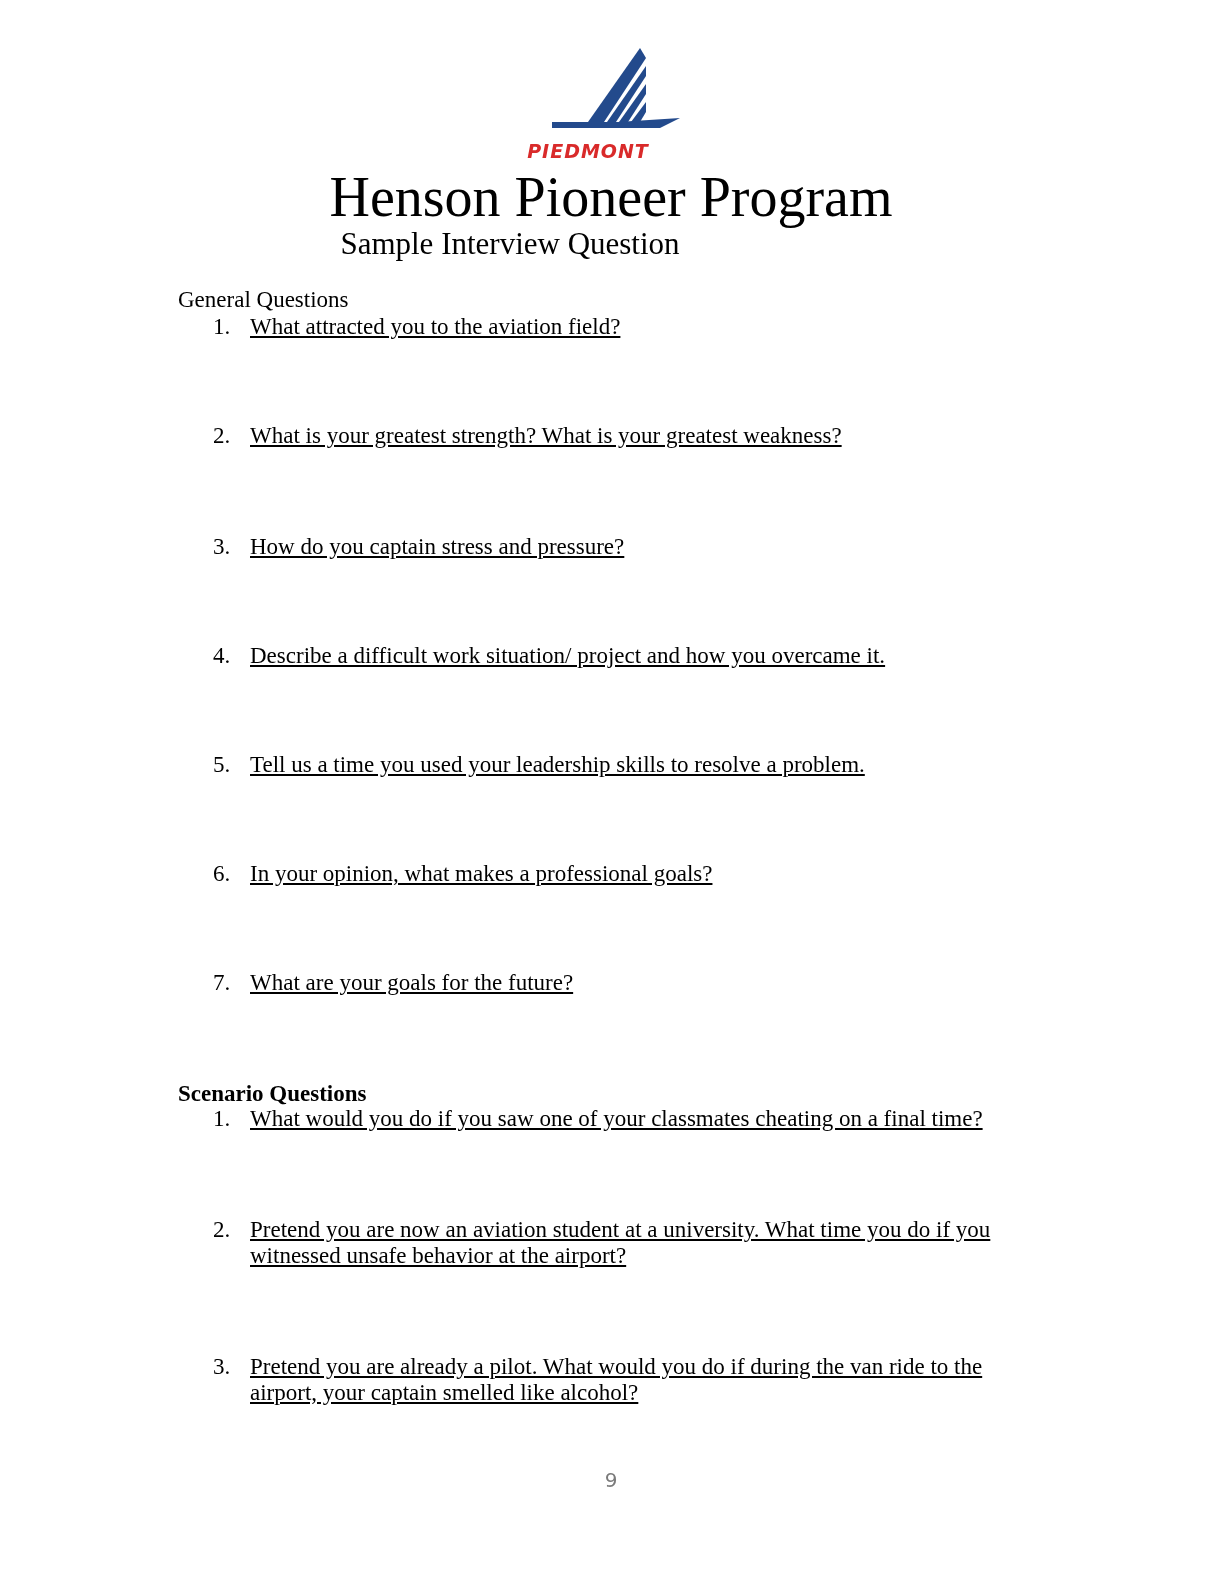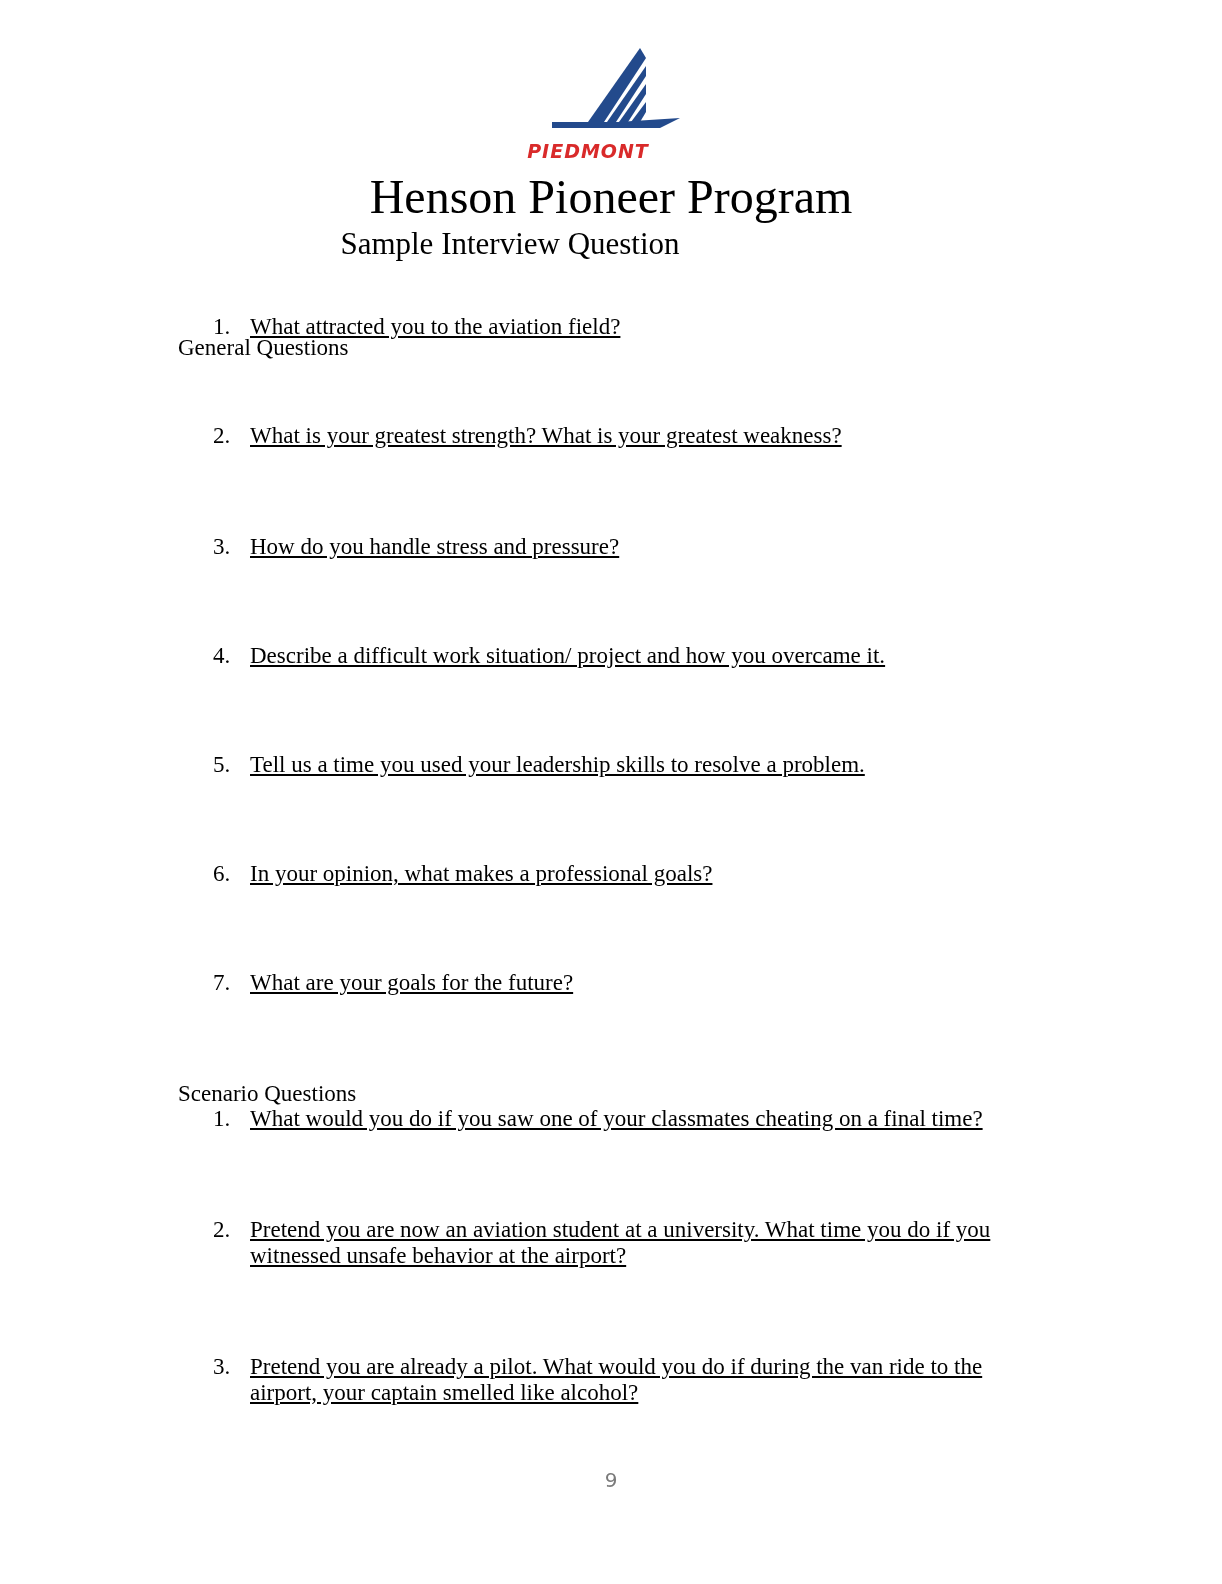--- a/index.html
+++ b/index.html
@@ -1,20 +1,20 @@
 <!DOCTYPE html>
 <html><head>
 <meta charset="utf-8">
 <style>
   html, body { margin: 0; padding: 0; background: #ffffff; }
   body { width: 1222px; height: 1584px; position: relative; overflow: hidden;
          font-family: "Liberation Serif", "DejaVu Serif", serif; color: #000; }
   .logo { position: absolute; left: 500px; top: 44px; width: 180px; height: 120px; }
   .title { position: absolute; left: 0; width: 1222px; top: 168px; text-align: center;
-           font-size: 48px; line-height: 58px; }
+           font-size: 56px; line-height: 58px; }
   .subtitle { position: absolute; left: 0; width: 1020px; top: 225px; text-align: center;
               font-size: 31px; line-height: 38px; }
   .section-heading { position: absolute; left: 178px; font-size: 23px; line-height: 28px; }
   .q { position: absolute; left: 213px; font-size: 23px; line-height: 26px; width: 840px; }
   .q .num { position: absolute; left: 0; top: 0; }
   .q .text { display: block; margin-left: 37px; text-decoration: underline; }
   .page-num { position: absolute; left: 0; width: 1222px; top: 1468px; text-align: center;
               font-family: "DejaVu Sans", sans-serif; font-size: 20px; color: #7a7a7a; }
 </style>
 </head>
@@ -28,52 +28,52 @@
     <polygon points="107,78 146,22 146,32 116,78" fill="#234a8c"></polygon>
     <polygon points="119,78 146,40 146,50 128,78" fill="#234a8c"></polygon>
     <polygon points="131,78 146,58 146,68 140,78" fill="#234a8c"></polygon>
     <text x="88" y="114" text-anchor="middle" font-family="'DejaVu Sans', sans-serif" font-size="19" font-weight="bold" font-style="italic" fill="#d92a2a" letter-spacing="1">PIEDMONT</text>
   </svg>
 </div>
 
 <div class="title">Henson Pioneer Program</div>
 <div class="subtitle">Sample Interview Question</div>
 
-<div class="section-heading" style="top:286px;margin-top:48px;">General Questions</div>
+<div class="section-heading" style="top:286px;">General Questions</div>
 
 <div class="q" style="top:314px;">
   <span class="num">1.</span>
   <span class="text">What attracted you to the aviation field?</span>
 </div>
 <div class="q" style="top:423px;">
   <span class="num">2.</span>
   <span class="text">What is your greatest strength? What is your greatest weakness?</span>
 </div>
 <div class="q" style="top:534px;">
   <span class="num">3.</span>
-  <span class="text">How do you handle stress and pressure?</span>
+  <span class="text">How do you captain stress and pressure?</span>
 </div>
 <div class="q" style="top:643px;">
   <span class="num">4.</span>
   <span class="text">Describe a difficult work situation/ project and how you overcame it.</span>
 </div>
 <div class="q" style="top:752px;">
   <span class="num">5.</span>
   <span class="text">Tell us a time you used your leadership skills to resolve a problem.</span>
 </div>
 <div class="q" style="top:861px;">
   <span class="num">6.</span>
   <span class="text">In your opinion, what makes a professional goals?</span>
 </div>
 <div class="q" style="top:970px;">
   <span class="num">7.</span>
   <span class="text">What are your goals for the future?</span>
 </div>
 
-<div class="section-heading" style="top:1080px;">Scenario Questions</div>
+<div class="section-heading" style="top:1080px;font-weight:bold;">Scenario Questions</div>
 
 <div class="q" style="top:1106px;">
   <span class="num">1.</span>
   <span class="text">What would you do if you saw one of your classmates cheating on a final time?</span>
 </div>
 <div class="q" style="top:1217px; width:830px;">
   <span class="num">2.</span>
   <span class="text">Pretend you are now an aviation student at a university. What time you do if you witnessed unsafe behavior at the airport?</span>
 </div>
 <div class="q" style="top:1354px; width:800px;">

